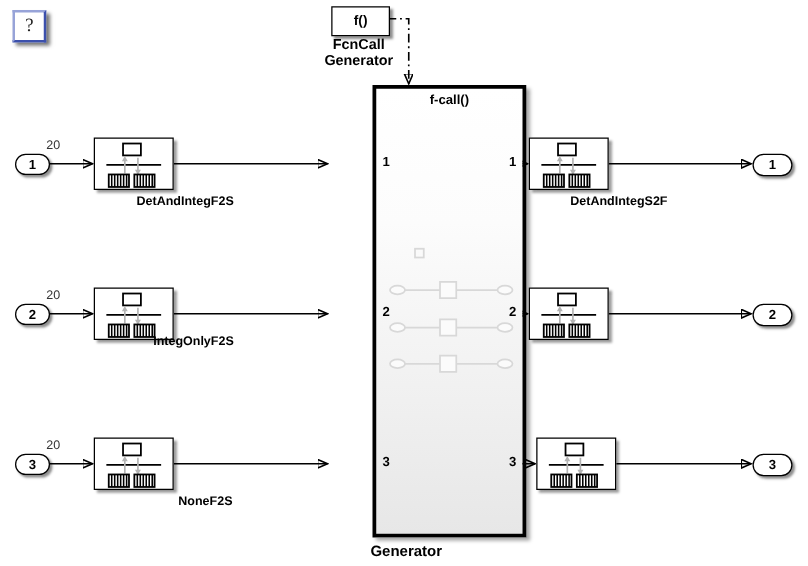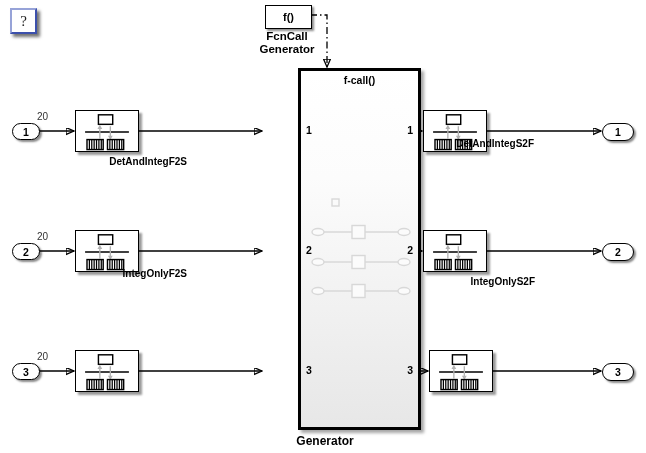--- a/index.html
+++ b/index.html
@@ -55,21 +55,21 @@
   .ic-k{stroke:#000;stroke-width:1.5;fill:none;}
   .ic-kf{fill:#fff;stroke:#000;stroke-width:1.5;}
   .ic-st{stroke:#000;stroke-width:1.3;fill:none;}
   .ic-g line{stroke:#b3b3b3;stroke-width:1.4;}
   .ic-gf{fill:#b3b3b3;stroke:none;}
   .pos-l1{left:75px;top:110px;} .pos-l2{left:75px;top:230px;} .pos-l3{left:75px;top:350px;}
   .pos-r1{left:423px;top:110px;} .pos-r2{left:423px;top:230px;} .pos-r3{left:429px;top:350px;}
 
   .ss-label{position:absolute;width:160px;text-align:right;font-weight:bold;font-size:10px;}
   .lbl-l1{left:27px;top:156px;} .lbl-l2{left:27px;top:268px;} .lbl-l3{left:26px;top:396px;}
-  .lbl-r1{left:374px;top:138px;} .lbl-r2{left:375px;top:276px;} .lbl-r3{left:381px;top:396px;}
+  .lbl-r1{left:374px;top:156px;} .lbl-r2{left:375px;top:276px;} .lbl-r3{left:381px;top:396px;}
 
   
   .algo{
     position:absolute;left:274px;top:68px;width:123px;height:362px;box-sizing:border-box;
     border:3px solid #000;
     background:linear-gradient(180deg,#ffffff 0%,#fcfcfc 30%,#e7e7e7 100%);
     box-shadow:3px 3px 3px rgba(0,0,0,0.35);
     margin-left:24px;
   }
   .algo-trigger{position:absolute;left:0;top:3px;width:100%;text-align:center;
@@ -172,20 +172,21 @@
           <polygon class="ic-gf" points="35.5,30.5 33,26 38,26"></polygon>
       </g>
       <rect class="ic-kf" x="11" y="30" width="17" height="10.5"></rect>
       <path class="ic-st" d="M13.5,30 V40.5 M16,30 V40.5 M18.5,30 V40.5 M21,30 V40.5 M23.5,30 V40.5 M26,30 V40.5"></path>
       <rect class="ic-kf" x="32.5" y="30" width="17" height="10.5"></rect>
       <path class="ic-st" d="M35,30 V40.5 M37.5,30 V40.5 M40,30 V40.5 M42.5,30 V40.5 M45,30 V40.5 M47.5,30 V40.5"></path>
     </svg>
   </div>
   <div class="ss-label lbl-l1">DetAndIntegF2S</div>
   <div class="ss-label lbl-l2">IntegOnlyF2S</div>
+  <div class="ss-label lbl-l3">NoneF2S</div>
 
   <div class="algo">
     <svg class="algo-preview" viewBox="0 0 117 356">
       <rect class="fp" x="31" y="128" width="7" height="7"></rect>
       <line class="fp" x1="23" y1="161" x2="97" y2="161"></line>
       <ellipse class="fpf" cx="17" cy="161" rx="6" ry="3.5"></ellipse>
       <ellipse class="fpf" cx="103" cy="161" rx="6" ry="3.5"></ellipse>
       <rect class="fpf" x="51" y="154.5" width="13" height="13"></rect>
       <line class="fp" x1="23" y1="191" x2="97" y2="191"></line>
       <ellipse class="fpf" cx="17" cy="191" rx="6" ry="3.5"></ellipse>
@@ -248,19 +249,18 @@
         <line x1="35.5" y1="16" x2="35.5" y2="27"></line>
           <polygon class="ic-gf" points="35.5,30.5 33,26 38,26"></polygon>
       </g>
       <rect class="ic-kf" x="11" y="30" width="17" height="10.5"></rect>
       <path class="ic-st" d="M13.5,30 V40.5 M16,30 V40.5 M18.5,30 V40.5 M21,30 V40.5 M23.5,30 V40.5 M26,30 V40.5"></path>
       <rect class="ic-kf" x="32.5" y="30" width="17" height="10.5"></rect>
       <path class="ic-st" d="M35,30 V40.5 M37.5,30 V40.5 M40,30 V40.5 M42.5,30 V40.5 M45,30 V40.5 M47.5,30 V40.5"></path>
     </svg>
   </div>
   <div class="ss-label lbl-r1">DetAndIntegS2F</div>
-  <div class="ss-label lbl-r2">IntegOnlyS2F</div>
 
   <div class="port-oval out-oval out1">1</div>
   <div class="port-oval out-oval out2">2</div>
   <div class="port-oval out-oval out3">3</div>
 
 </div>
 
 </body></html>

